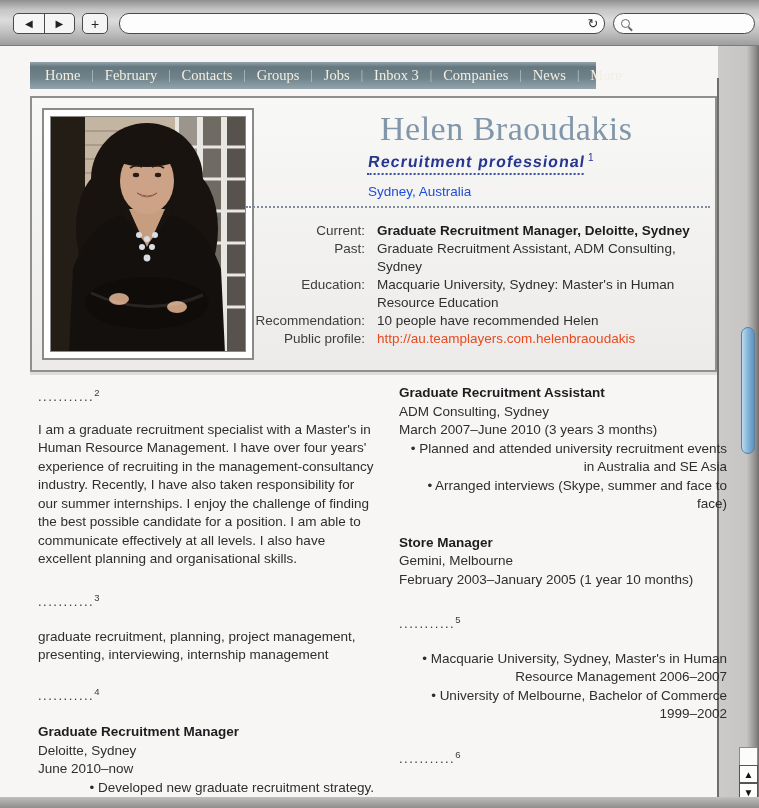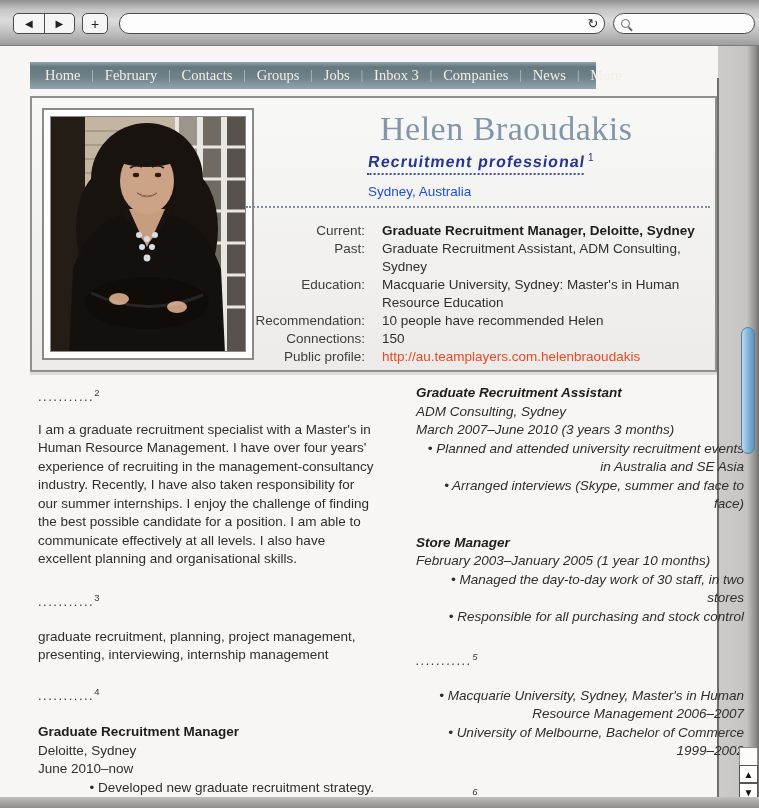--- a/index.html
+++ b/index.html
@@ -59,30 +59,30 @@
     font-size:34px; color:#8296aa; letter-spacing:0.5px;margin-left:12px; }
   .headline { position:absolute; left:368px; top:152px; font-size:16px; color:#27368f; }
   .headline .hand { display:inline-block; transform:skewX(-8deg); font-weight:bold;
     letter-spacing:1px; border-bottom:2px dotted #3a4aa0; padding-bottom:2px; }
   .headline sup { font-size:10px; color:#27368f; margin-left:3px; }
   .location { position:absolute; left:368px; top:184px; font-size:13.5px; color:#1d4ed8; }
   .dotline { position:absolute; left:246px; top:196px; width:464px; height:12px;
     border-bottom:2px dotted #7d8aa0; }
 
   .details { position:absolute; left:40px; top:222px; width:672px; font-size:13.5px; color:#2f2f2f; }
-  .drow { display:flex; align-items:flex-start; line-height:18px;gap:12px; }
+  .drow { display:flex; align-items:flex-start; line-height:18px; }
   .dlabel { width:325px; text-align:right; color:#3d3d3f; flex:0 0 auto; }
-  .dvalue { margin-left:5px; width:336px; }
+  .dvalue { margin-left:12px; width:336px; }
   .dvalue.bold { font-weight:bold; color:#1d1d1f; }
   .dvalue.link { color:#e8491f; cursor:pointer; }
 
   
   .col { position:absolute; top:378px; font-size:13.5px; line-height:18.5px; color:#2e2e30; }
   .col.left { left:38px; width:336px; }
-  .col.right { left:416px; width:328px;font-style:italic; }
+  .col.right { left:399px; width:328px; }
   .blank { color:#3a3a3a; letter-spacing:1.5px; font-size:13px; }
   .blank sup { font-size:9.5px; letter-spacing:0; }
   .b-top6 { margin-top:6px; } .b-top14 { margin-top:14px; } .b-top16 { margin-top:16px; }
   .b-top18 { margin-top:18px; } .b-top20 { margin-top:20px; } .b-top22 { margin-top:22px; }
   h3.jobtitle { font-size:13.5px; font-weight:bold; color:#1d1d1f; line-height:18.5px; }
   ul.bullets { list-style:none; }
   ul.bullets li { padding-left:13px; text-indent:-13px;text-align:right; }
   ul.bullets li::before { content:"• "; }
 
   
@@ -231,24 +231,20 @@
     </div>
     <div class="drow">
       <div class="dlabel">Education:</div>
       <div class="dvalue">Macquarie University, Sydney: Master's in Human Resource Education</div>
     </div>
     <div class="drow">
       <div class="dlabel">Recommendation:</div>
       <div class="dvalue">10 people have recommended Helen</div>
     </div>
     <div class="drow">
-      <div class="dlabel">Connections:</div>
-      <div class="dvalue">150</div>
-    </div>
-    <div class="drow">
       <div class="dlabel">Public profile:</div>
       <div class="dvalue link">http://au.teamplayers.com.helenbraoudakis</div>
     </div>
   </div>
 
   <div class="col left">
     <div class="blank b-top6">
       <span>...........</span><sup>2</sup>
     </div>
     <p class="b-top14">I am a graduate recruitment specialist with a Master's in Human Resource Management. I have over four years' experience of recruiting in the management-consultancy industry. Recently, I have also taken responsibility for our summer internships. I enjoy the challenge of finding the best possible candidate for a position. I am able to communicate effectively at all levels. I also have excellent planning and organisational skills.</p>
@@ -270,25 +266,22 @@
 
   <div class="col right">
     <h3 class="jobtitle b-top6">Graduate Recruitment Assistant</h3>
     <div>ADM Consulting, Sydney</div>
     <div>March 2007–June 2010 (3 years 3 months)</div>
     <ul class="bullets">
       <li>Planned and attended university recruitment events in Australia and SE Asia</li>
       <li>Arranged interviews (Skype, summer and face to face)</li>
     </ul>
     <h3 class="jobtitle b-top20">Store Manager</h3>
+    <div>Gemini, Melbourne</div>
     <div>February 2003–January 2005 (1 year 10 months)</div>
-    <ul class="bullets">
-      <li>Managed the day-to-day work of 30 staff, in two stores</li>
-      <li>Responsible for all purchasing and stock control</li>
-    </ul>
     <div class="blank b-top22">
       <span>...........</span><sup>5</sup>
     </div>
     <ul class="bullets b-top16">
       <li>Macquarie University, Sydney, Master's in Human Resource Management 2006–2007</li>
       <li>University of Melbourne, Bachelor of Commerce 1999–2002</li>
     </ul>
     <div class="blank b-top22">
       <span>...........</span><sup>6</sup>
     </div>

